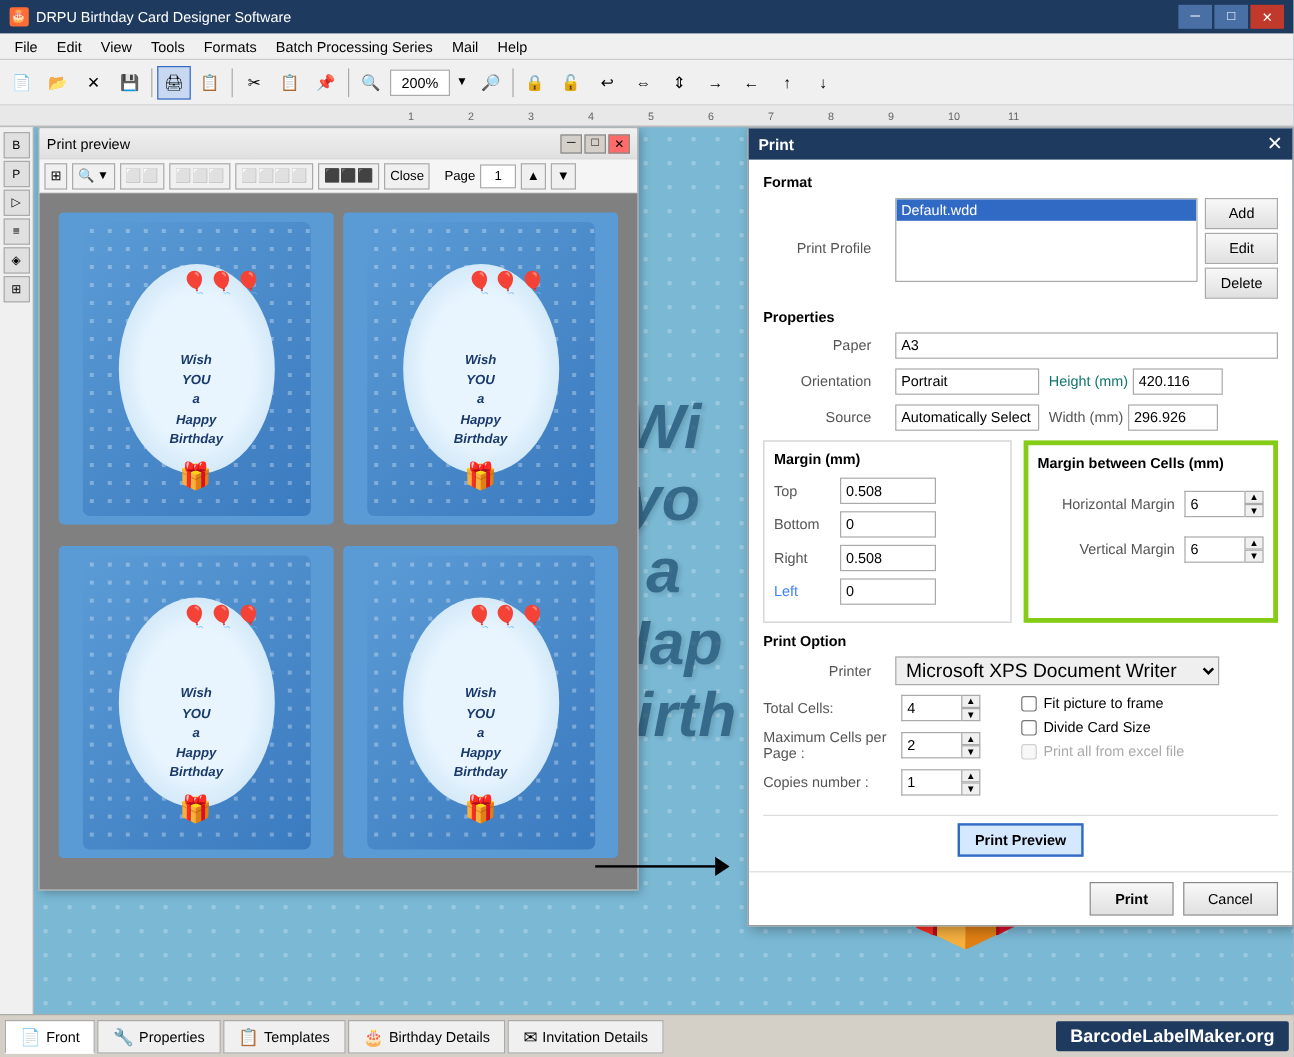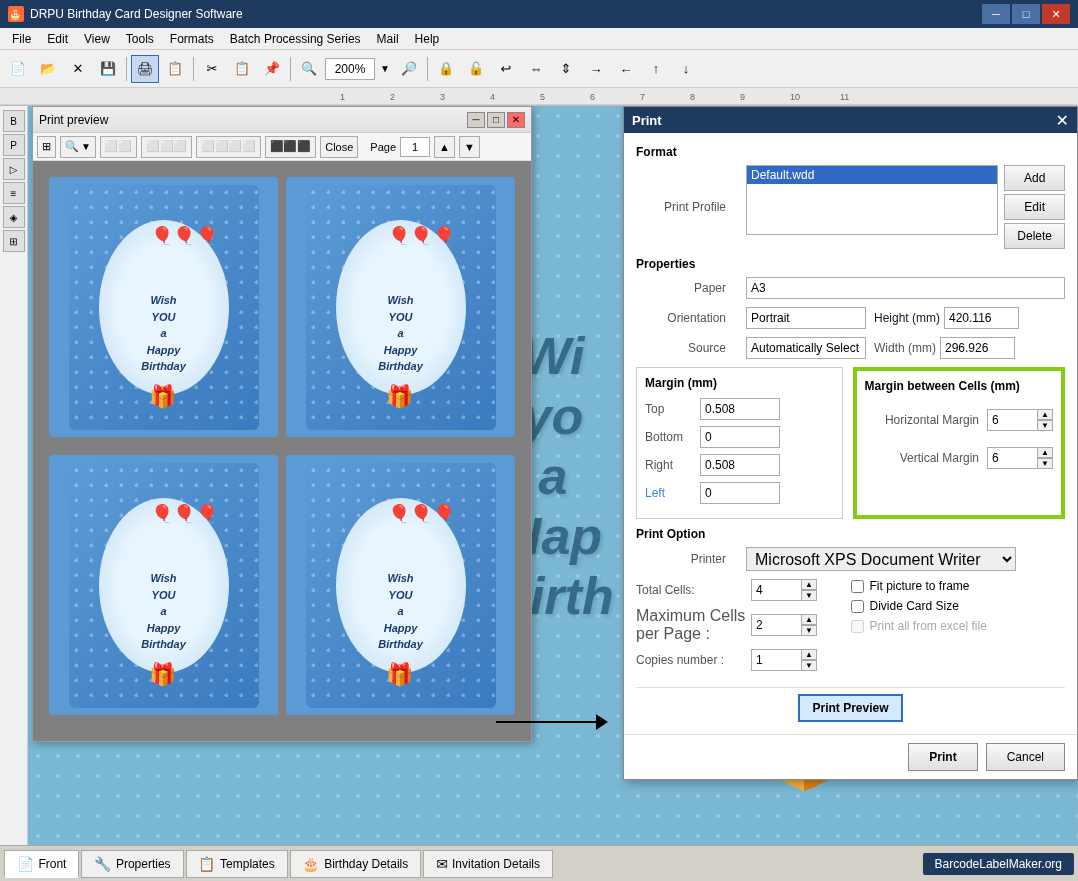--- a/index.html
+++ b/index.html
@@ -82,21 +82,21 @@
     .pd-print-btn { height: 28px; padding: 0 20px; background: linear-gradient(to bottom, #f8f8f8, #e0e0e0); border: 1px solid #888; cursor: pointer; font-size: 12px; font-weight: bold; }
     .pd-cancel-btn { height: 28px; padding: 0 20px; background: linear-gradient(to bottom, #f8f8f8, #e0e0e0); border: 1px solid #888; cursor: pointer; font-size: 12px; }
     .print-preview-btn { background: #d4e8ff; border: 2px solid #316ac5; height: 28px; padding: 0 12px; cursor: pointer; font-size: 12px; font-weight: bold; }
 
     
     .tab-bar { height: 36px; background: #d4d0c8; border-top: 1px solid #aaa; display: flex; align-items: center; padding: 0 4px; gap: 2px; justify-content: space-between; }
     .tab-bar-left { display: flex; gap: 2px; }
     .tab { height: 28px; padding: 0 12px; background: #f0f0f0; border: 1px solid #aaa; cursor: pointer; font-size: 12px; display: flex; align-items: center; gap: 4px; }
     .tab.active { background: white; border-bottom-color: white; }
     .tab-icon { font-size: 14px; }
-    .watermark { background: #1e3a5f; color: white; padding: 4px 12px; font-size: 12px; font-weight: normal; border-radius: 2px; }
+    .watermark { background: #1e3a5f; color: white; padding: 4px 12px; font-size: 15px; font-weight: bold; border-radius: 2px; }
 
     
     .pd-group { margin-bottom: 6px; }
     .pd-group-title { font-weight: bold; font-size: 12px; margin-bottom: 6px; }
   </style>
 </head>
 <body>
 
 <div class="title-bar">
   <div class="title-bar-left">
@@ -303,21 +303,21 @@
 
         <div class="pd-group">
           <div class="pd-group-title">Properties</div>
           <div class="pd-row">
             <span class="pd-label">Paper</span>
             <input class="pd-input" type="text" value="A3" style="">
           </div>
           <div class="pd-row" style="align-items:center;">
             <span class="pd-label">Orientation</span>
             <input class="pd-input" type="text" value="Portrait" style="flex: 0 0 auto; width: 120px;">
-            <span style="margin-left:8px;margin-right:4px;font-size:12px;color:#0f172a;">Height (mm)</span>
+            <span style="margin-left:8px;margin-right:4px;font-size:12px;color:#0f766e;">Height (mm)</span>
             <input class="pd-input" type="text" value="420.116" style="width: 75px; flex: 0 0 auto;">
           </div>
           <div class="pd-row" style="align-items:center;">
             <span class="pd-label">Source</span>
             <input class="pd-input" type="text" value="Automatically Select" style="flex: 0 0 auto; width: 120px;">
             <span style="margin-left:8px;margin-right:4px;font-size:12px;color:#555;text-align:right;">Width (mm)</span>
             <input class="pd-input" type="text" value="296.926" style="width: 75px; flex: 0 0 auto;">
           </div>
         </div>
 
@@ -382,21 +382,21 @@
                 <span style="width:115px;font-size:12px;color:#555;">Total Cells:</span>
                 <div class="pd-spinner-wrap">
                   <input class="pd-spinner-input" type="text" value="4" style="">
                   <div class="pd-spinner">
                     <button class="pd-spinner-btn">▲</button>
                     <button class="pd-spinner-btn">▼</button>
                   </div>
                 </div>
               </div>
               <div class="pd-row" style="margin-bottom:6px;">
-                <span style="width:115px;font-size:16px;color:#555;">Maximum Cells per Page :</span>
+                <span style="width:115px;font-size:12px;color:#555;">Maximum Cells per Page :</span>
                 <div class="pd-spinner-wrap">
                   <input class="pd-spinner-input" type="text" value="2" style="">
                   <div class="pd-spinner">
                     <button class="pd-spinner-btn">▲</button>
                     <button class="pd-spinner-btn">▼</button>
                   </div>
                 </div>
               </div>
               <div class="pd-row">
                 <span style="width:115px;font-size:12px;color:#555;">Copies number :</span>

